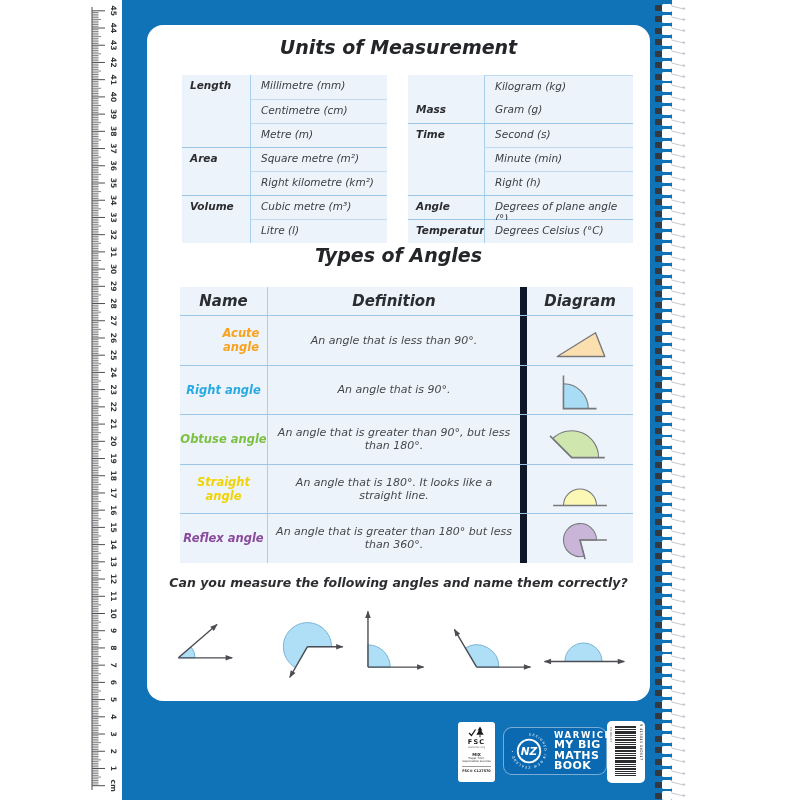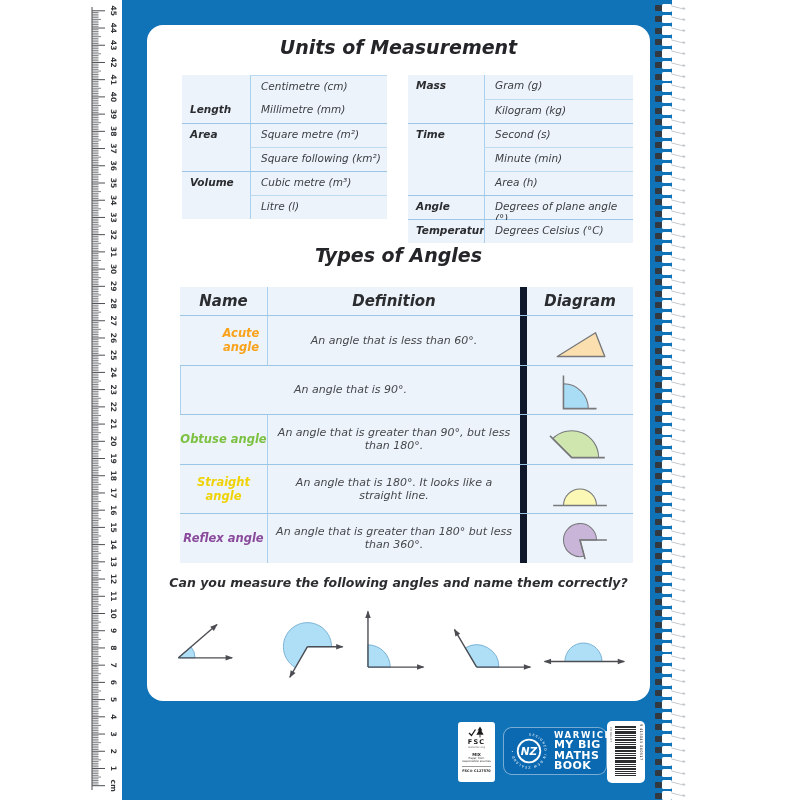--- a/index.html
+++ b/index.html
@@ -578,92 +578,97 @@
       <text x="29" y="764.48" text-anchor="middle" dominant-baseline="central" transform="rotate(90 29 764.48)">1</text>
       <text x="29" y="781.7" text-anchor="middle" dominant-baseline="central" transform="rotate(90 29 781.7)">cm</text>
     </svg>
 
   <div class="cover">
 
     <div class="panel">
       <div class="h-title" id="units-title">Units of Measurement</div>
       <div class="utable" id="left-table">
           <div class="urow">
+            <div class="ucat" style="width: 68px;">Length</div>
+            <div class="uunit">Millimetre (mm)</div>
+          </div>
+          <div class="urow">
             <div class="ucat" style="width: 68px;"></div>
             <div class="uunit" style="border-top: 1px solid rgb(190, 218, 240);">Centimetre (cm)</div>
           </div>
           <div class="urow">
-            <div class="ucat" style="width: 68px;">Length</div>
-            <div class="uunit">Millimetre (mm)</div>
+            <div class="ucat" style="width: 68px;"></div>
+            <div class="uunit" style="border-top: 1px solid rgb(190, 218, 240);">Metre (m)</div>
           </div>
           <div class="urow" style="border-top: 1px solid rgb(156, 198, 230);">
             <div class="ucat" style="width: 68px;">Area</div>
             <div class="uunit">Square metre (m²)</div>
           </div>
           <div class="urow">
             <div class="ucat" style="width: 68px;"></div>
-            <div class="uunit" style="border-top: 1px solid rgb(190, 218, 240);">Square following (km²)</div>
+            <div class="uunit" style="border-top: 1px solid rgb(190, 218, 240);">Right kilometre (km²)</div>
           </div>
           <div class="urow" style="border-top: 1px solid rgb(156, 198, 230);">
             <div class="ucat" style="width: 68px;">Volume</div>
             <div class="uunit">Cubic metre (m³)</div>
           </div>
           <div class="urow">
             <div class="ucat" style="width: 68px;"></div>
             <div class="uunit" style="border-top: 1px solid rgb(190, 218, 240);">Litre (l)</div>
           </div>
         </div>
       <div class="utable" id="right-table">
           <div class="urow">
+            <div class="ucat" style="width: 76px;"></div>
+            <div class="uunit" style="border-top: 1px solid rgb(190, 218, 240);">Kilogram (kg)</div>
+          </div>
+          <div class="urow">
             <div class="ucat" style="width: 76px;">Mass</div>
             <div class="uunit">Gram (g)</div>
-          </div>
-          <div class="urow">
-            <div class="ucat" style="width: 76px;"></div>
-            <div class="uunit" style="border-top: 1px solid rgb(190, 218, 240);">Kilogram (kg)</div>
           </div>
           <div class="urow" style="border-top: 1px solid rgb(156, 198, 230);">
             <div class="ucat" style="width: 76px;">Time</div>
             <div class="uunit">Second (s)</div>
           </div>
           <div class="urow">
             <div class="ucat" style="width: 76px;"></div>
             <div class="uunit" style="border-top: 1px solid rgb(190, 218, 240);">Minute (min)</div>
           </div>
           <div class="urow">
             <div class="ucat" style="width: 76px;"></div>
-            <div class="uunit" style="border-top: 1px solid rgb(190, 218, 240);">Area (h)</div>
+            <div class="uunit" style="border-top: 1px solid rgb(190, 218, 240);">Right (h)</div>
           </div>
           <div class="urow" style="border-top: 1px solid rgb(156, 198, 230);">
             <div class="ucat" style="width: 76px;">Angle</div>
             <div class="uunit">Degrees of plane angle (°)</div>
           </div>
           <div class="urow" style="border-top: 1px solid rgb(156, 198, 230);">
             <div class="ucat" style="width: 76px;">Temperature</div>
             <div class="uunit">Degrees Celsius (°C)</div>
           </div>
         </div>
 
       <div class="h-title" id="angles-title">Types of Angles</div>
       <div id="angles-table">
           <div class="arow ahead">
             <div class="acell c0">Name</div>
             <div class="acell c1">Definition</div>
             <div class="acell c2">Diagram</div>
           </div>
           <div class="arow abody">
             <div class="acell c0 aname" style="color: rgb(249, 162, 27); padding-left: 35px;">Acute angle</div>
-            <div class="acell c1 adef">An angle that is less than 60°.</div>
+            <div class="acell c1 adef">An angle that is less than 90°.</div>
             <div class="acell c2">
               <svg viewBox="0 0 60 44" width="62" height="46">
                 <polygon points="8,38 54,38 45,15" fill="#fbdfae" stroke="#77787b" stroke-width="1.3" stroke-linejoin="round"></polygon>
               </svg>
             </div>
           </div>
           <div class="arow abody">
+            <div class="acell c0 aname" style="color: rgb(41, 171, 226);">Right angle</div>
             <div class="acell c1 adef">An angle that is 90°.</div>
             <div class="acell c2">
               <svg viewBox="0 0 60 44" width="62" height="46">
                 <path d="M14,40 L14,16 A24,24 0 0 1 38,40 Z" fill="#a9dcf5" stroke="#77787b" stroke-width="1"></path>
                 <path d="M14,8 L14,40 L46,40" fill="none" stroke="#77787b" stroke-width="1.5"></path>
               </svg>
             </div>
           </div>
           <div class="arow abody">
             <div class="acell c0 aname" style="color: rgb(124, 193, 66);">Obtuse angle</div>

